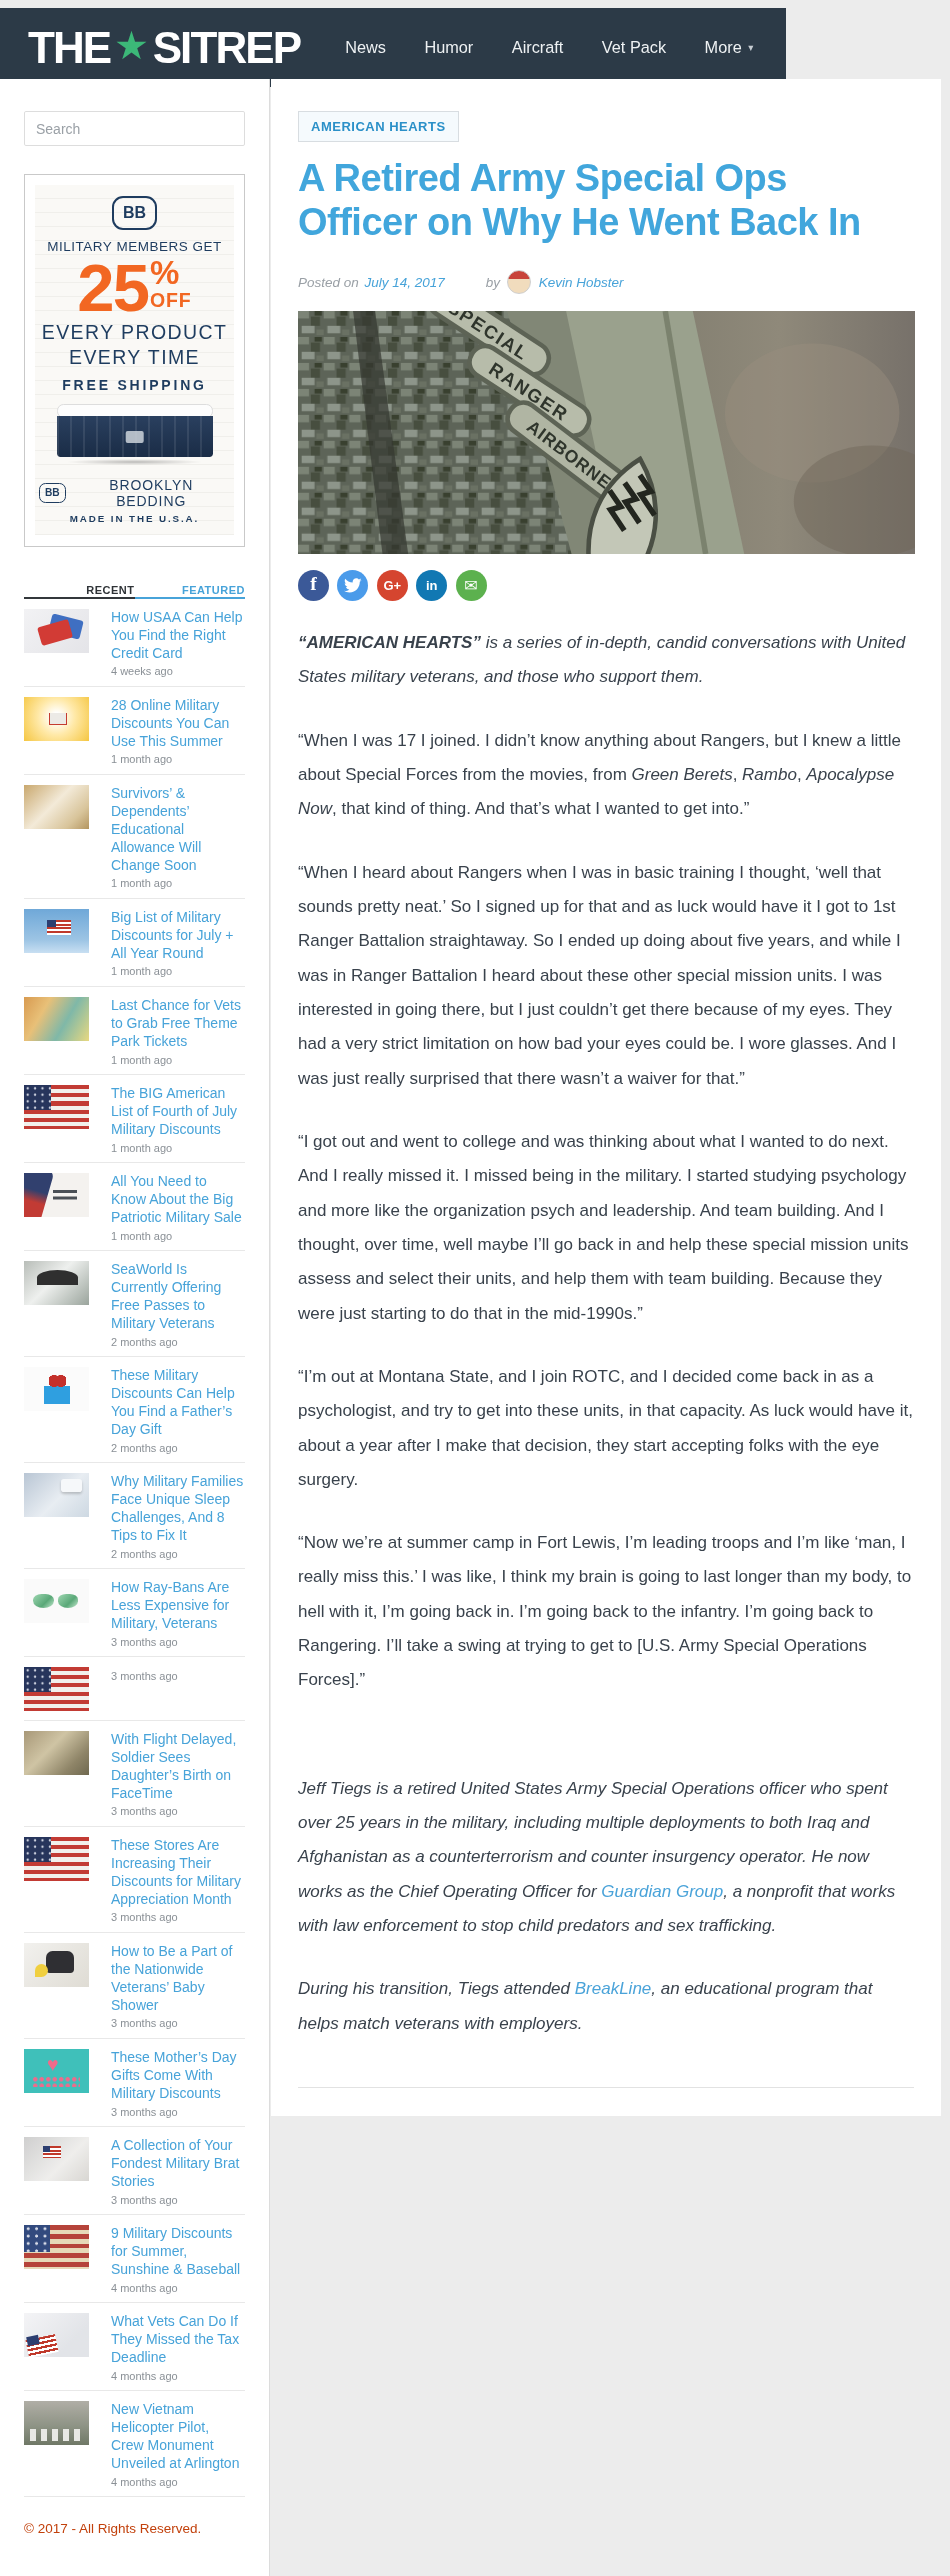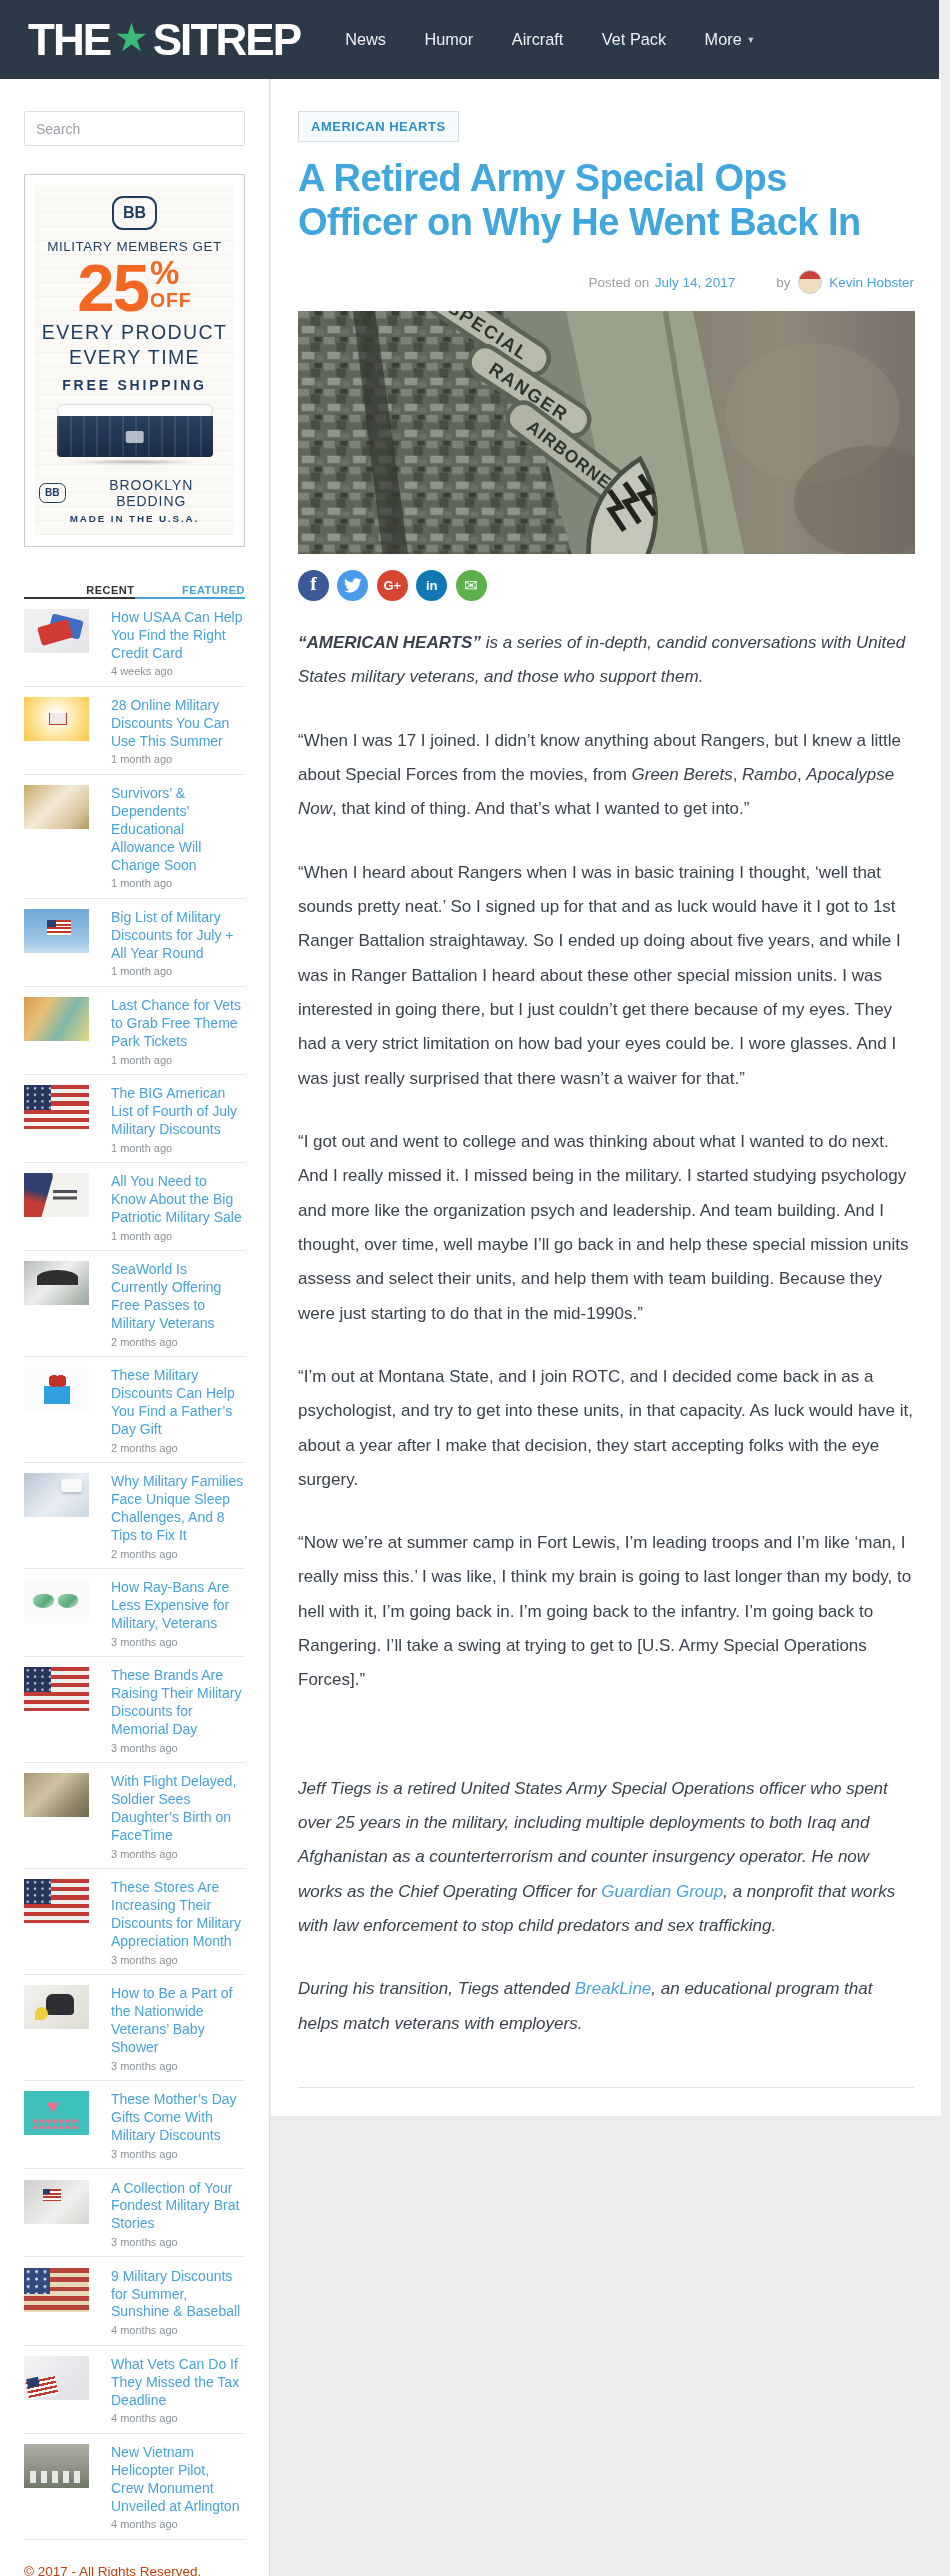--- a/index.html
+++ b/index.html
@@ -3,21 +3,21 @@
 <meta charset="utf-8">
 <style>
   html,body{margin:0;padding:0;}
   body{
     width:951px;height:2576px;position:relative;overflow:hidden;
     background:#ececec;font-family:"Liberation Sans",sans-serif;
     -webkit-font-smoothing:antialiased;
   }
   
   .header{
-    position:absolute;top:0;left:0;width:939px;height:79px;
+    position:absolute;top:8px;left:0;width:786px;height:79px;
     background:#2c3a47;display:flex;align-items:center;padding-left:28px;box-sizing:border-box;
   }
   .logo{display:flex;align-items:center;cursor:pointer;}
   .logo .word{color:#ffffff;font-size:44px;font-weight:bold;letter-spacing:-1.9px;}
   .logo .star{color:#3cb878;font-size:39px;margin:0 3.7px 3.7px 3.7px;}
   .nav{display:flex;margin-left:45px;gap:32px;align-items:center;}
   .nav-item{color:#eef1f3;font-size:16.3px;cursor:pointer;display:flex;align-items:center;}
   .nav-item .caret{margin-left:6.5px;font-size:10.2px;color:#c6ccd2;}
   
   .sidebar{
@@ -120,21 +120,21 @@
     position:absolute;left:271px;top:79px;width:670px;background:#ffffff;
     box-sizing:border-box;padding:32px 27px 24px 27px;
   }
   .category-badge{
     display:inline-block;padding:7.4px 12px 6.5px;border:0.9px solid #d8dde1;background:#f5fafd;
     color:#2b90c8;font-size:13px;font-weight:bold;letter-spacing:0.5px;cursor:pointer;
   }
   .article-title{
     margin-top:14px;font-size:38px;line-height:1.17;font-weight:bold;color:#41a6dc;letter-spacing:-0.5px;
   }
-  .byline{margin-top:6px;display:flex;align-items:center;color:#9aa0a6;font-size:13.5px;justify-content:flex-end;}
+  .byline{margin-top:6px;display:flex;align-items:center;font-style:italic;color:#9aa0a6;font-size:13.5px;}
   .byline .blue{color:#47a3d9;cursor:pointer;}
   .byline .posted{margin-right:5.6px;}
   .byline .bylabel{margin-left:41px;margin-right:7.4px;}
   .avatar{
     width:24px;height:24px;border-radius:50%;margin-right:7.4px;border:0.9px solid #cfcfcf;box-sizing:border-box;
     background:linear-gradient(180deg,#c8433a 0 36%,#f1dcbd 36%);cursor:pointer;
   }
   .hero{display:block;margin-top:16.7px;width:617px;height:243px;}
   .social{display:flex;gap:8.4px;margin-top:16px;}
   .soc{width:31px;height:31px;border-radius:50%;display:flex;align-items:center;justify-content:center;
@@ -313,21 +313,20 @@
         <div class="th th-rayban"></div>
         <div class="post-body">
           <div class="post-title">How Ray-Bans Are Less Expensive for Military, Veterans</div>
           <div class="post-age">3 months ago</div>
         </div>
       </div>
 
       <div class="post">
         <div class="th th-flag"></div>
         <div class="post-body">
-          <div class="post-title">These Brands Are Raising Their Military Discounts for Memorial Day</div>
           <div class="post-age">3 months ago</div>
         </div>
       </div>
 
       <div class="post">
         <div class="th th-soldier"></div>
         <div class="post-body">
           <div class="post-title">With Flight Delayed, Soldier Sees Daughter’s Birth on FaceTime</div>
           <div class="post-age">3 months ago</div>
         </div>

